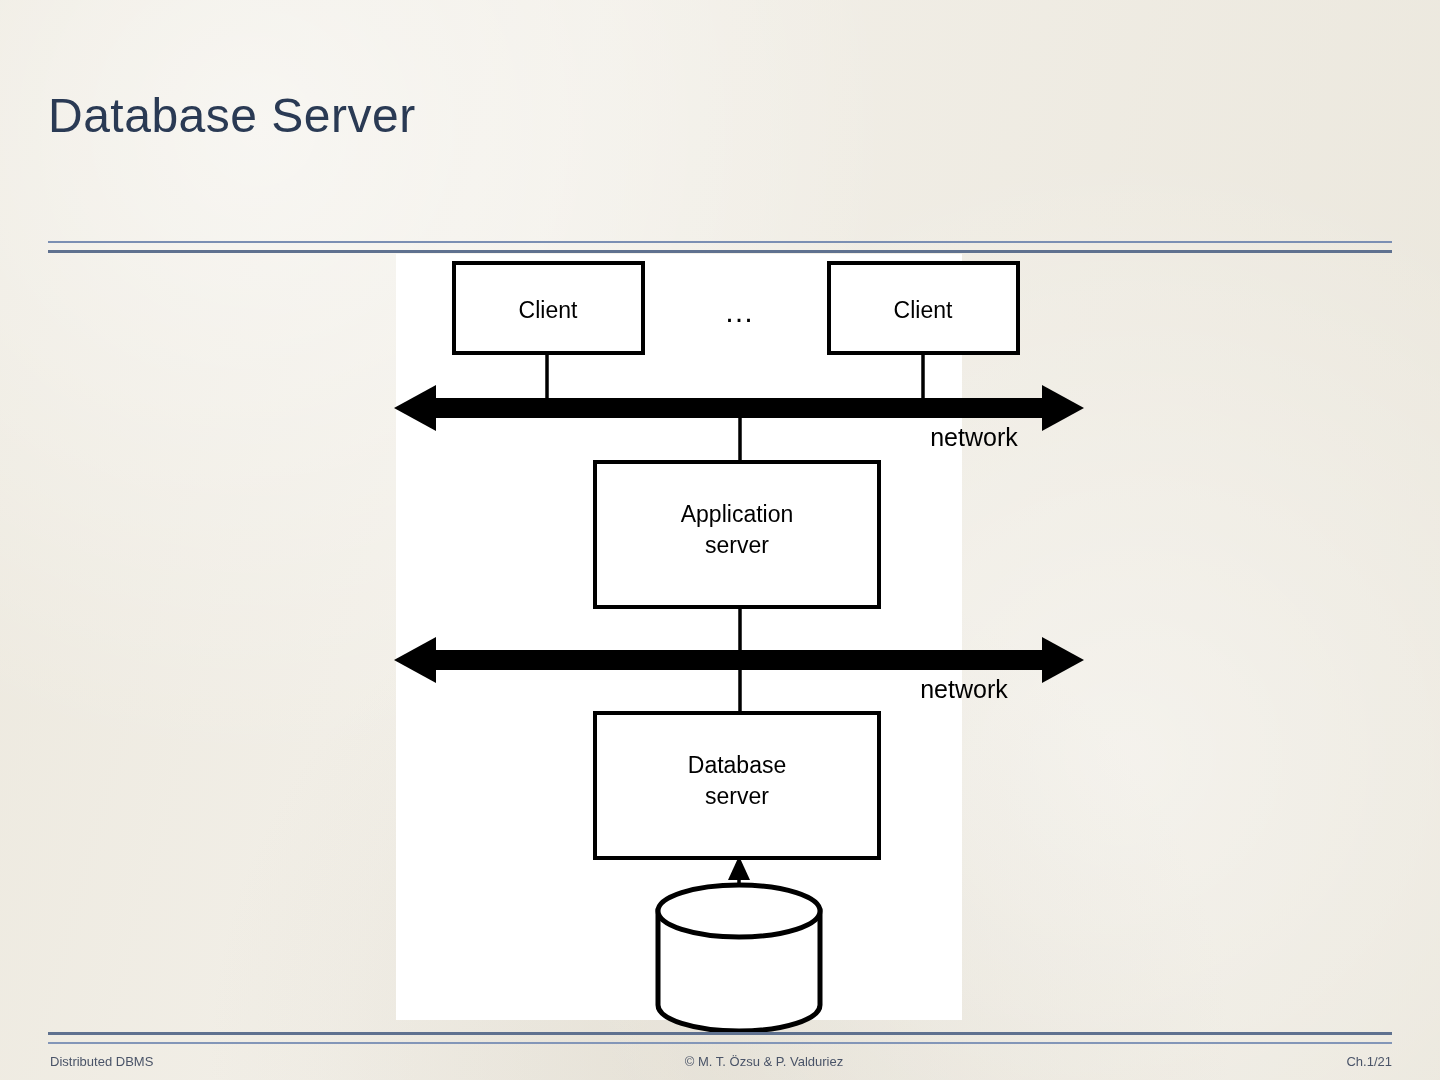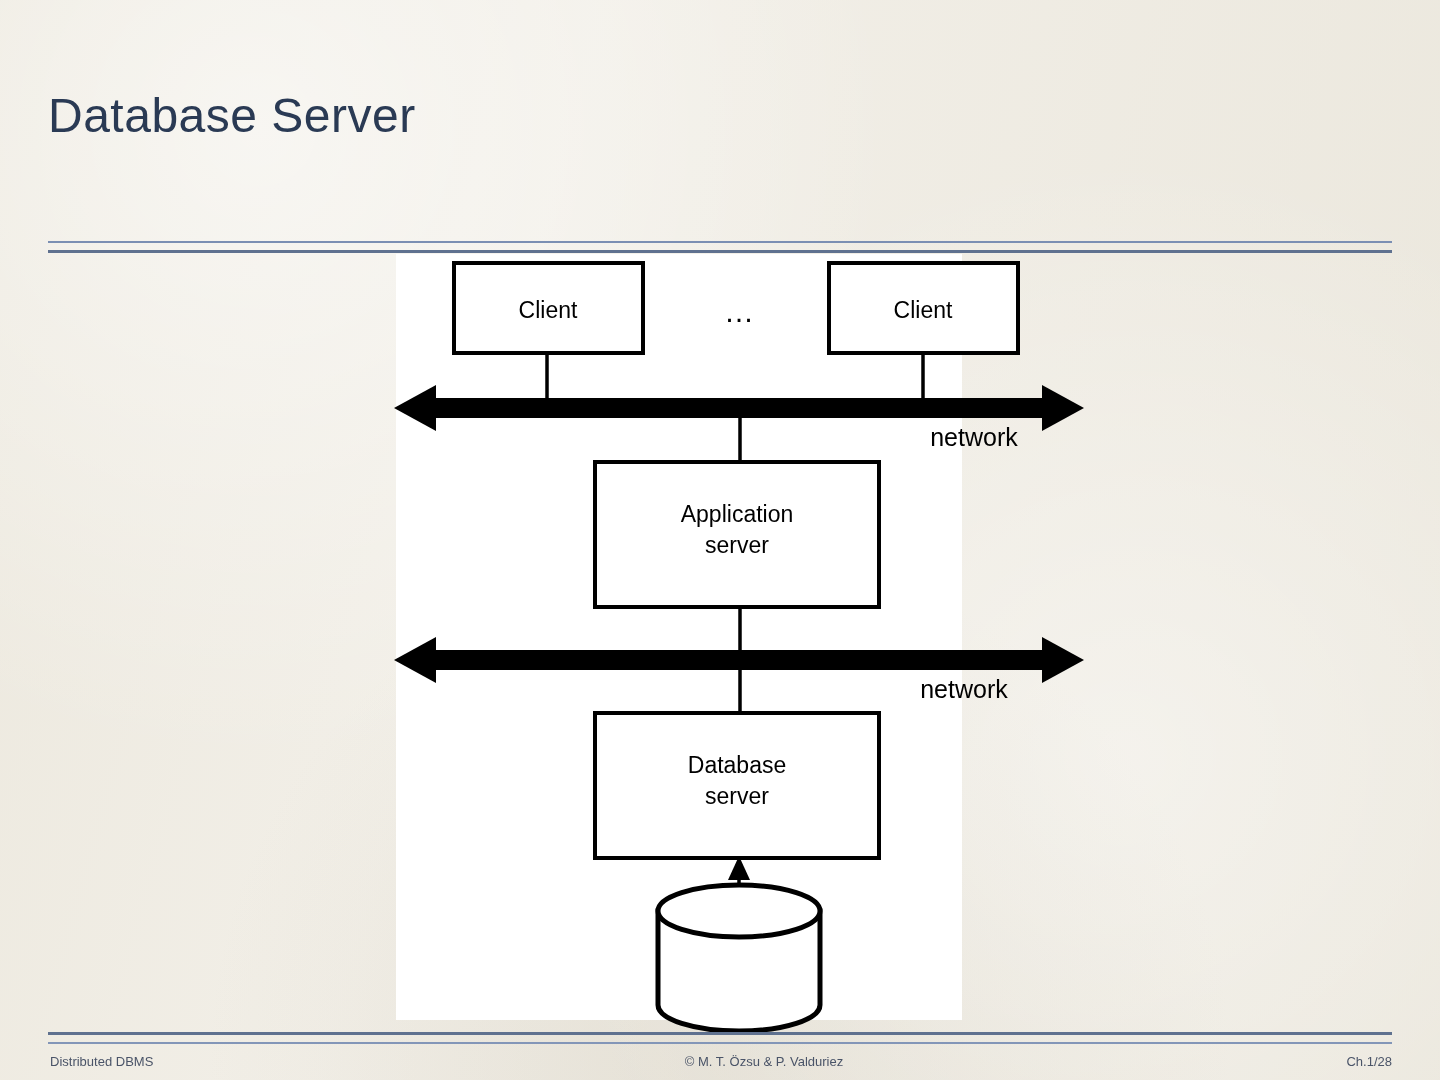--- a/index.html
+++ b/index.html
@@ -191,15 +191,15 @@
         <ellipse class="cyl" cx="347" cy="661" rx="81" ry="26"></ellipse>
       </g>
 
     </svg>
   </div>
 
   <div class="rule" id="rule-bottom"></div>
 
   <div class="footer-text" id="footer-left">Distributed DBMS</div>
   <div class="footer-text" id="footer-center">© M. T. Özsu &amp; P. Valduriez</div>
-  <div class="footer-text" id="footer-right">Ch.1/28</div>
+  <div class="footer-text" id="footer-right">Ch.1/21</div>
 
 </div>
 
 </body></html>

